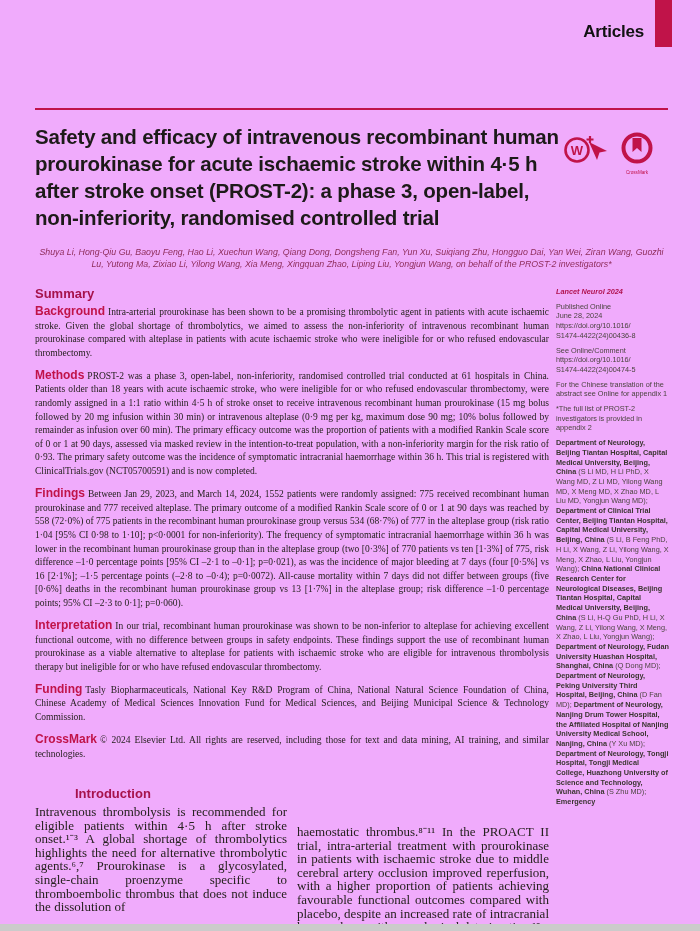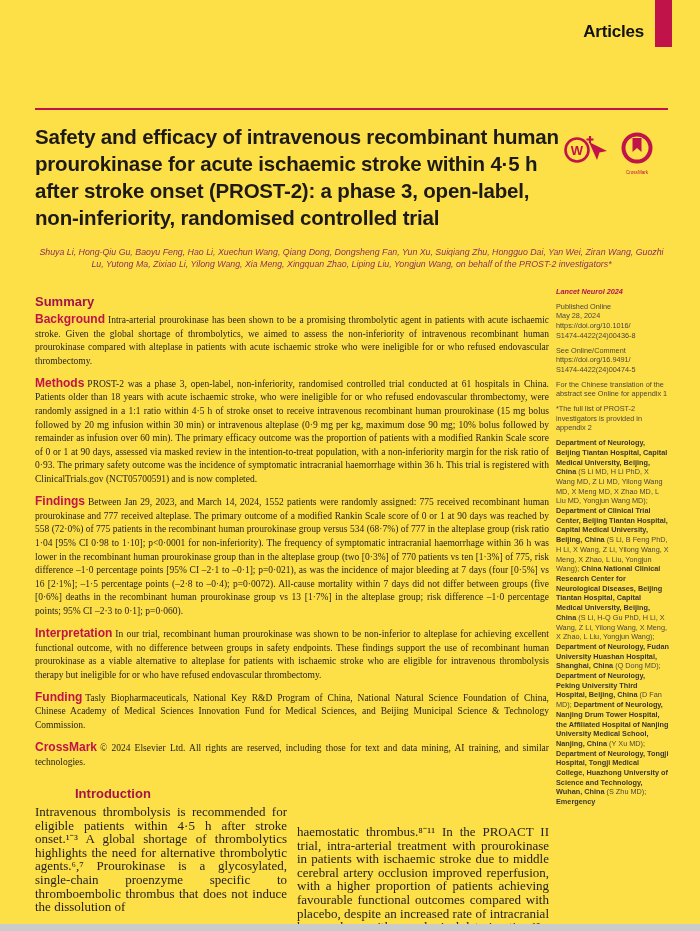--- a/index.html
+++ b/index.html
@@ -1,36 +1,36 @@
 <!DOCTYPE html>
 <html><head>
 <meta charset="utf-8">
 <style>
   html,body{margin:0;padding:0;background:#ffffff;}
-  #page{position:relative;width:700px;height:931px;background:#fde047;overflow:hidden;
+  #page{position:relative;width:700px;height:931px;background:#f0abfc;overflow:hidden;
         font-family:"Liberation Sans",sans-serif;color:#26211f;}
 
   
   .corner-block{position:absolute;top:0;right:28px;width:17px;height:47px;background:#C01349;}
   .section-label{position:absolute;top:22px;right:56px;font-size:17px;font-weight:700;color:#121212;letter-spacing:-0.2px;}
   .red-rule{position:absolute;top:108px;left:35px;right:32px;height:2px;background:#C01349;}
 
   
   .title{position:absolute;top:123px;left:35px;width:528px;font-size:20.5px;font-weight:700;
          line-height:27px;color:#1d1a19;letter-spacing:-0.2px;}
   .title-icons{position:absolute;top:132px;left:563px;width:105px;height:48px;}
   .w-icon{position:absolute;left:0;top:2px;width:46px;height:32px;}
   .crossmark{position:absolute;left:52px;top:0;width:44px;height:48px;text-align:center;}
   .crossmark-caption{font-size:4.6px;color:#C01349;margin-top:0px;line-height:5px;}
   .authors{position:absolute;top:246px;left:35px;width:633px;font-size:8.8px;font-style:italic;
            color:#8E2D5B;line-height:12px;text-align:center;}
 
   
   .summary{position:absolute;top:282px;left:35px;width:514px;}
-  .sum-heading{font-size:13px;font-weight:700;color:#A6124C;margin:12px 0 4px 0;}
+  .sum-heading{font-size:13px;font-weight:700;color:#A6124C;margin:4px 0 4px 0;}
   .sum-p{font-family:"Liberation Serif",serif;font-size:9.5px;line-height:13.6px;text-align:justify;
          margin:0 0 8.5px 0;color:#26211f;}
   .p-label{font-family:"Liberation Sans",sans-serif;font-weight:700;color:#C01349;font-size:12px;margin-right:3px;}
 
   
   .intro-heading{position:absolute;top:786px;left:35px;font-size:13px;font-weight:700;color:#A6124C;margin:0;padding-left:40px;}
   .intro-col{position:absolute;top:805px;width:252px;font-family:"Liberation Serif",serif;
              font-size:13px;line-height:13.6px;text-align:justify;color:#26211f;}
   .intro-left{left:35px;}
   .intro-right{left:297px;margin-top:20px;}
@@ -94,25 +94,25 @@
     <p class="sum-p"><span class="p-label">CrossMark</span><span>© 2024 Elsevier Ltd. All rights are reserved, including those for text and data mining, AI training, and similar technologies.</span></p>
   </div>
 
   <h2 class="intro-heading">Introduction</h2>
   <div class="intro-col intro-left">Intravenous thrombolysis is recommended for eligible patients within 4·5 h after stroke onset.¹⁻³ A global shortage of thrombolytics highlights the need for alternative thrombolytic agents.⁶,⁷ Prourokinase is a glycosylated, single-chain proenzyme specific to thromboembolic thrombus that does not induce the dissolution of</div>
   <div class="intro-col intro-right">haemostatic thrombus.⁸⁻¹¹ In the PROACT II trial, intra-arterial treatment with prourokinase in patients with ischaemic stroke due to middle cerebral artery occlusion improved reperfusion, with a higher proportion of patients achieving favourable functional outcomes compared with placebo, despite an increased rate of intracranial haemorrhage with neurological deterioration.¹²</div>
 
   <div class="sidebar">
     <div class="sb-journal">Lancet Neurol 2024</div>
     <div class="sb-block">Published Online
-May 28, 2024
+June 28, 2024
 https://doi.org/10.1016/
 S1474-4422(24)00436-8</div>
     <div class="sb-block">See Online/Comment
-https://doi.org/16.9491/
+https://doi.org/10.1016/
 S1474-4422(24)00474-5</div>
     <div class="sb-note">For the Chinese translation of the abstract see Online for appendix 1</div>
     <div class="sb-note">*The full list of PROST-2 investigators is provided in appendix 2</div>
     <div class="sb-affil"><span class="b">Department of Neurology, Beijing Tiantan Hospital, Capital Medical University, Beijing, China </span><span>(S Li MD, H Li PhD, X Wang MD, Z Li MD, Yilong Wang MD, X Meng MD, X Zhao MD, L Liu MD, Yongjun Wang MD); </span><span class="b">Department of Clinical Trial Center, Beijing Tiantan Hospital, Capital Medical University, Beijing, China </span><span>(S Li, B Feng PhD, H Li, X Wang, Z Li, Yilong Wang, X Meng, X Zhao, L Liu, Yongjun Wang); </span><span class="b">China National Clinical Research Center for Neurological Diseases, Beijing Tiantan Hospital, Capital Medical University, Beijing, China </span><span>(S Li, H-Q Gu PhD, H Li, X Wang, Z Li, Yilong Wang, X Meng, X Zhao, L Liu, Yongjun Wang); </span><span class="b">Department of Neurology, Fudan University Huashan Hospital, Shanghai, China </span><span>(Q Dong MD); </span><span class="b">Department of Neurology, Peking University Third Hospital, Beijing, China </span><span>(D Fan MD); </span><span class="b">Department of Neurology, Nanjing Drum Tower Hospital, the Affiliated Hospital of Nanjing University Medical School, Nanjing, China </span><span>(Y Xu MD); </span><span class="b">Department of Neurology, Tongji Hospital, Tongji Medical College, Huazhong University of Science and Technology, Wuhan, China </span><span>(S Zhu MD); </span><span class="b">Emergency</span></div>
   </div>
 
   <div class="bottom-strip"></div>
 
 </div>
 

